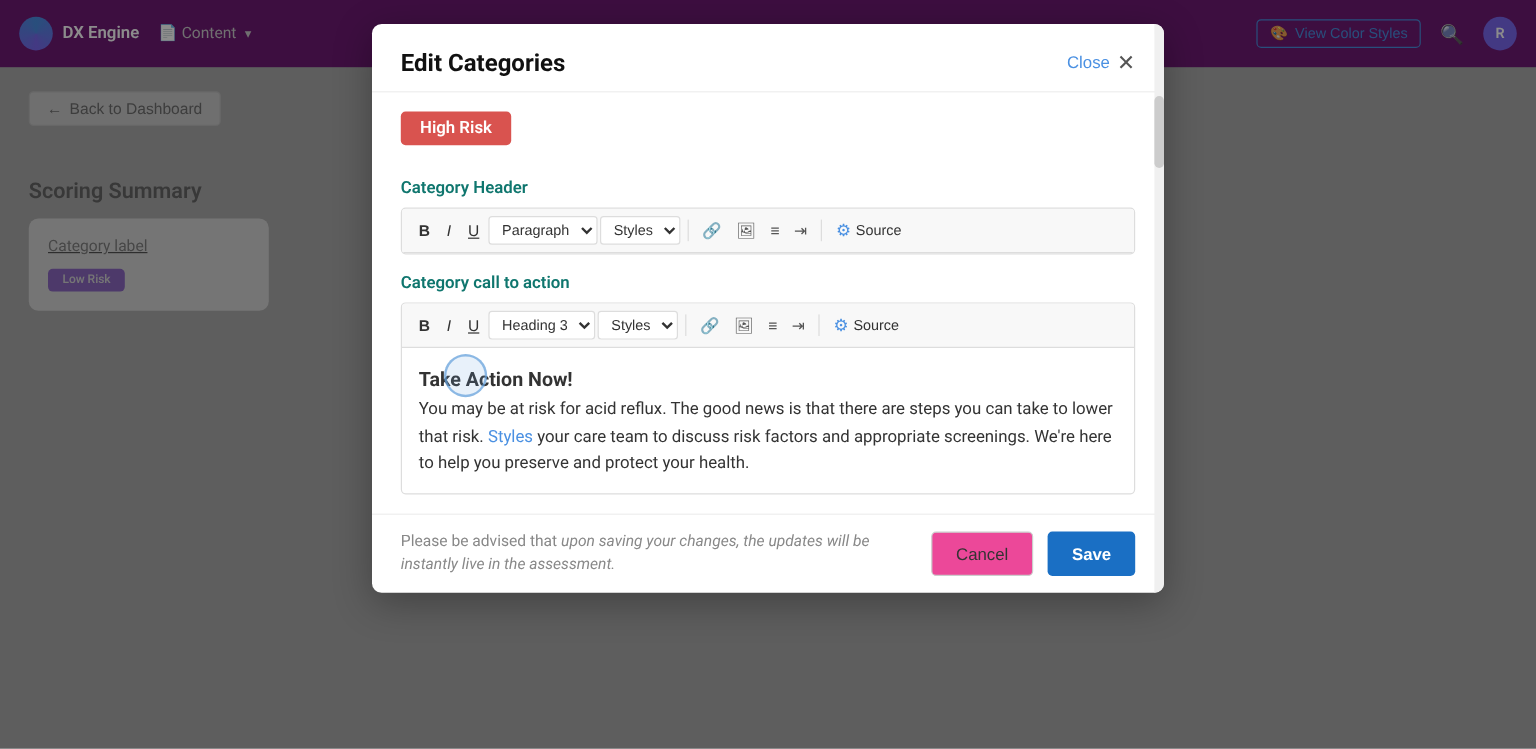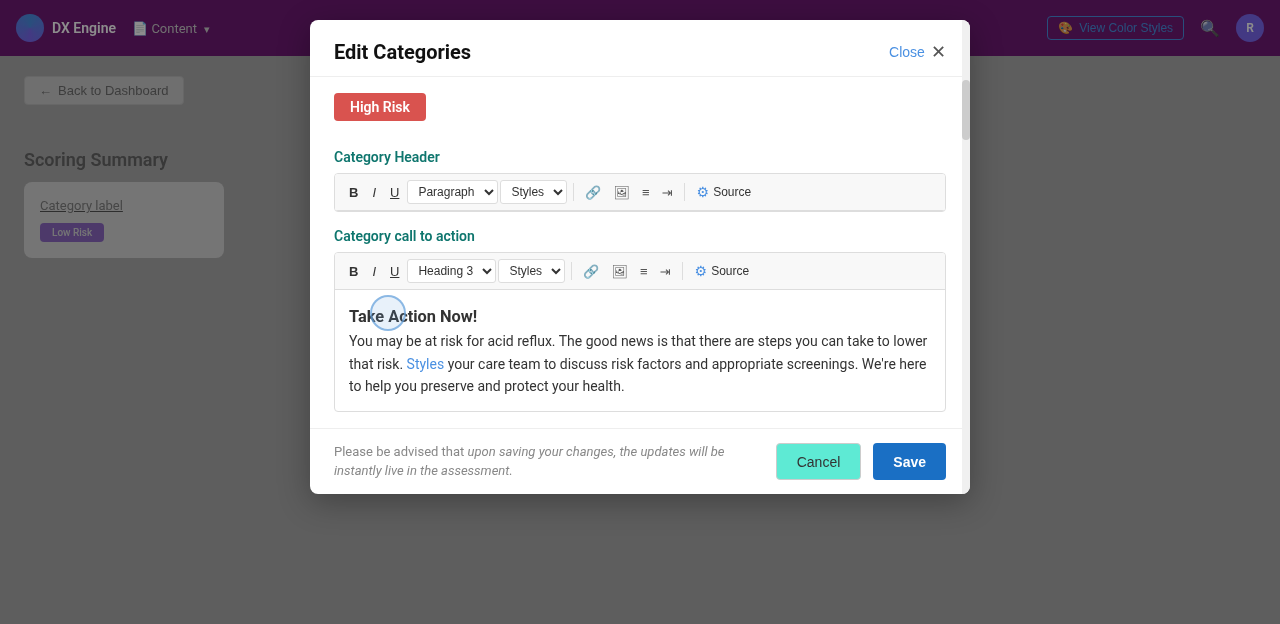--- a/index.html
+++ b/index.html
@@ -372,21 +372,21 @@
     }
     .footer-note em {
       font-style: normal;
       font-weight: 400;
     }
     .footer-buttons {
       display: flex;
       gap: 12px;
     }
     .btn-cancel {
-      background: #5eead4;
+      background: #ec4899;
       border: 1px solid #ccc;
       color: #333;
       padding: 8px 20px;
       border-radius: 4px;
       font-size: 14px;
       cursor: pointer;
     }
     .btn-save {
       background: #1a6fc4;
       border: none;

